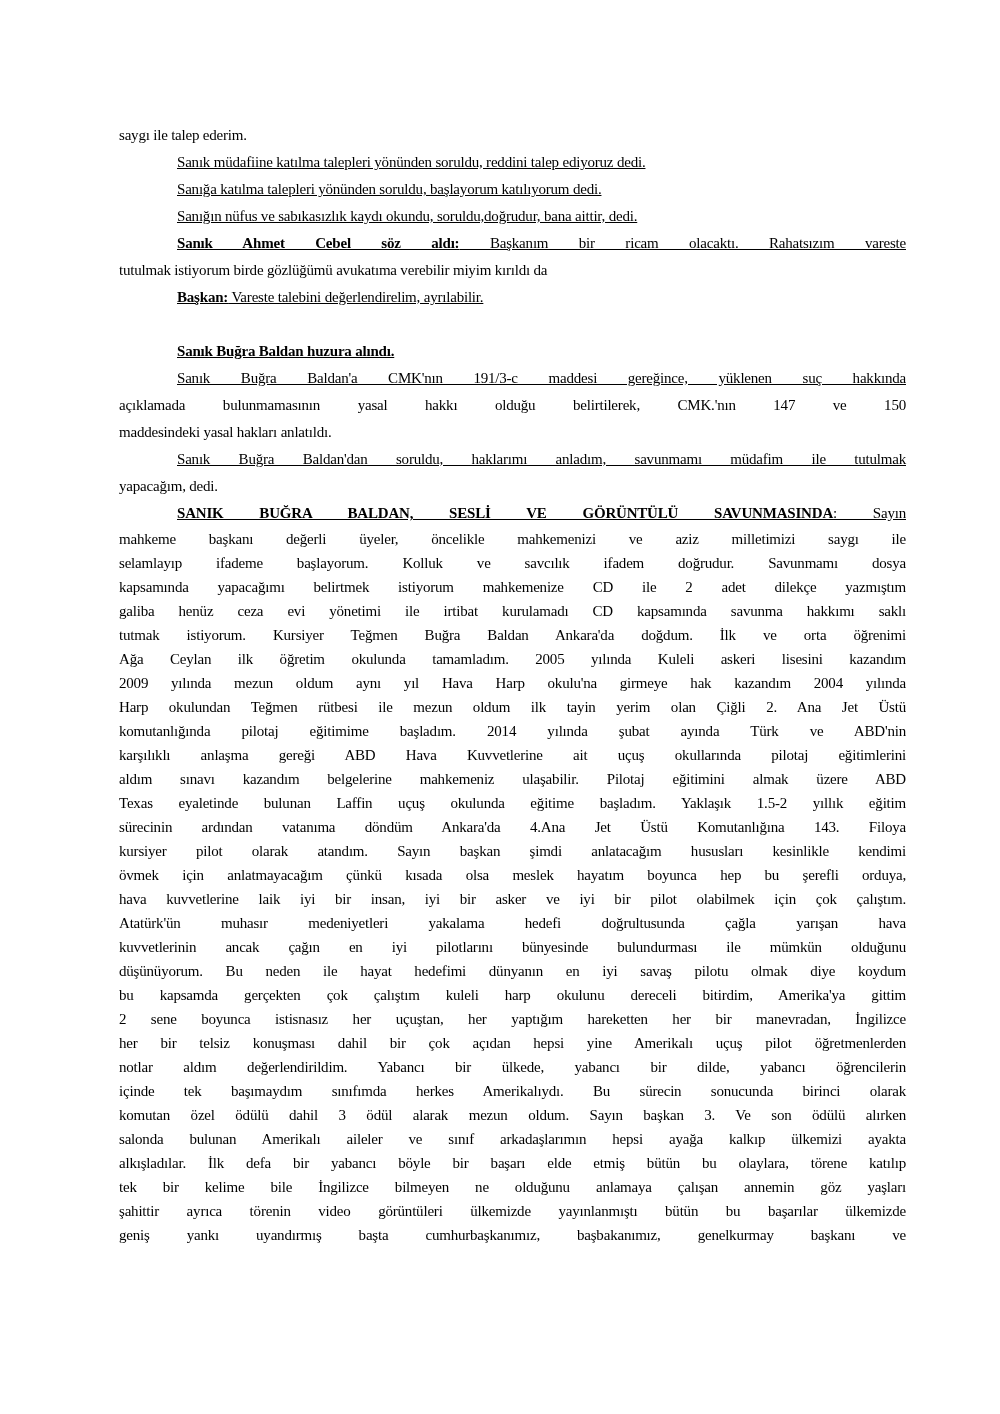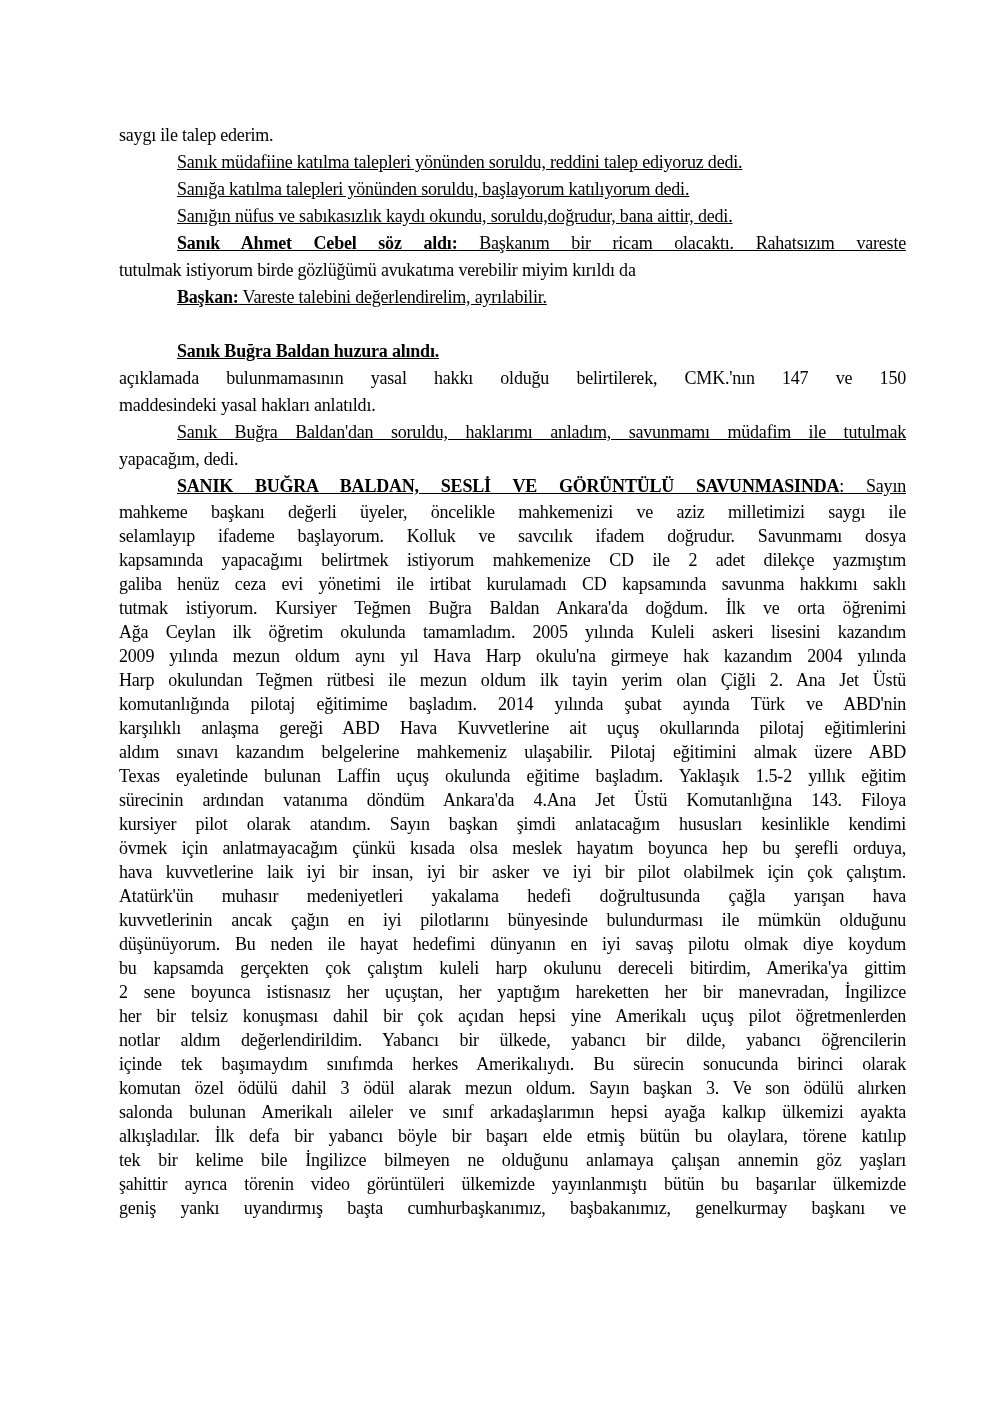--- a/index.html
+++ b/index.html
@@ -15,21 +15,21 @@
     color: #000000;
     overflow: hidden;
   }
   .page {
     position: absolute;
     left: 119px;
     top: 122px;
     width: 787px;
   }
   .line {
-    font-size: 18px;
+    font-size: 15px;
     letter-spacing: -0.2px;
     text-align: left;
   }
   .line.top  { line-height: 27px; }
   .line.body { line-height: 24px; }
   .line.ind  { text-indent: 58px; text-decoration: underline; }
   .line.just {
     text-align: justify;
     text-align-last: justify;
   }
@@ -43,20 +43,21 @@
 <div class="page" style="color: rgb(0, 0, 0);">
     <div class="line top"><span class="r">saygı ile talep ederim.</span></div>
     <div class="line top ind"><span class="r">Sanık müdafiine katılma talepleri yönünden soruldu, reddini talep ediyoruz dedi.</span></div>
     <div class="line top ind"><span class="r">Sanığa katılma talepleri yönünden soruldu, başlayorum katılıyorum dedi.</span></div>
     <div class="line top ind"><span class="r">Sanığın nüfus ve sabıkasızlık kaydı okundu, soruldu,doğrudur, bana aittir, dedi.</span></div>
     <div class="line top ind just"><span class="b">Sanık Ahmet Cebel söz aldı:</span><span class="r"> Başkanım bir ricam olacaktı. Rahatsızım vareste</span></div>
     <div class="line top"><span class="r">tutulmak istiyorum birde gözlüğümü avukatıma verebilir miyim kırıldı da</span></div>
     <div class="line top ind"><span class="b">Başkan:</span><span class="r"> Vareste talebini değerlendirelim, ayrılabilir.</span></div>
     <div class="line blank"></div>
     <div class="line top ind"><span class="b">Sanık Buğra Baldan huzura alındı.</span></div>
+    <div class="line top ind just"><span class="r">Sanık Buğra Baldan'a CMK'nın 191/3-c maddesi gereğince, yüklenen suç hakkında</span></div>
     <div class="line top just"><span class="r">açıklamada bulunmamasının yasal hakkı olduğu belirtilerek, CMK.'nın 147 ve 150</span></div>
     <div class="line top"><span class="r">maddesindeki yasal hakları anlatıldı.</span></div>
     <div class="line top ind just"><span class="r">Sanık Buğra Baldan'dan soruldu, haklarımı anladım, savunmamı  müdafim ile tutulmak</span></div>
     <div class="line top"><span class="r">yapacağım, dedi.</span></div>
     <div class="line top ind just"><span class="b">SANIK BUĞRA BALDAN, SESLİ VE GÖRÜNTÜLÜ SAVUNMASINDA</span><span class="r">: Sayın</span></div>
     <div class="line body just"><span class="r">mahkeme başkanı değerli üyeler, öncelikle mahkemenizi ve aziz milletimizi saygı ile</span></div>
     <div class="line body just"><span class="r">selamlayıp ifademe başlayorum. Kolluk ve savcılık ifadem doğrudur. Savunmamı dosya</span></div>
     <div class="line body just"><span class="r">kapsamında yapacağımı belirtmek istiyorum mahkemenize CD ile 2 adet dilekçe yazmıştım</span></div>
     <div class="line body just"><span class="r">galiba henüz ceza evi yönetimi ile irtibat kurulamadı CD kapsamında savunma hakkımı saklı</span></div>
     <div class="line body just"><span class="r">tutmak istiyorum. Kursiyer Teğmen Buğra Baldan Ankara'da doğdum. İlk ve orta öğrenimi</span></div>

